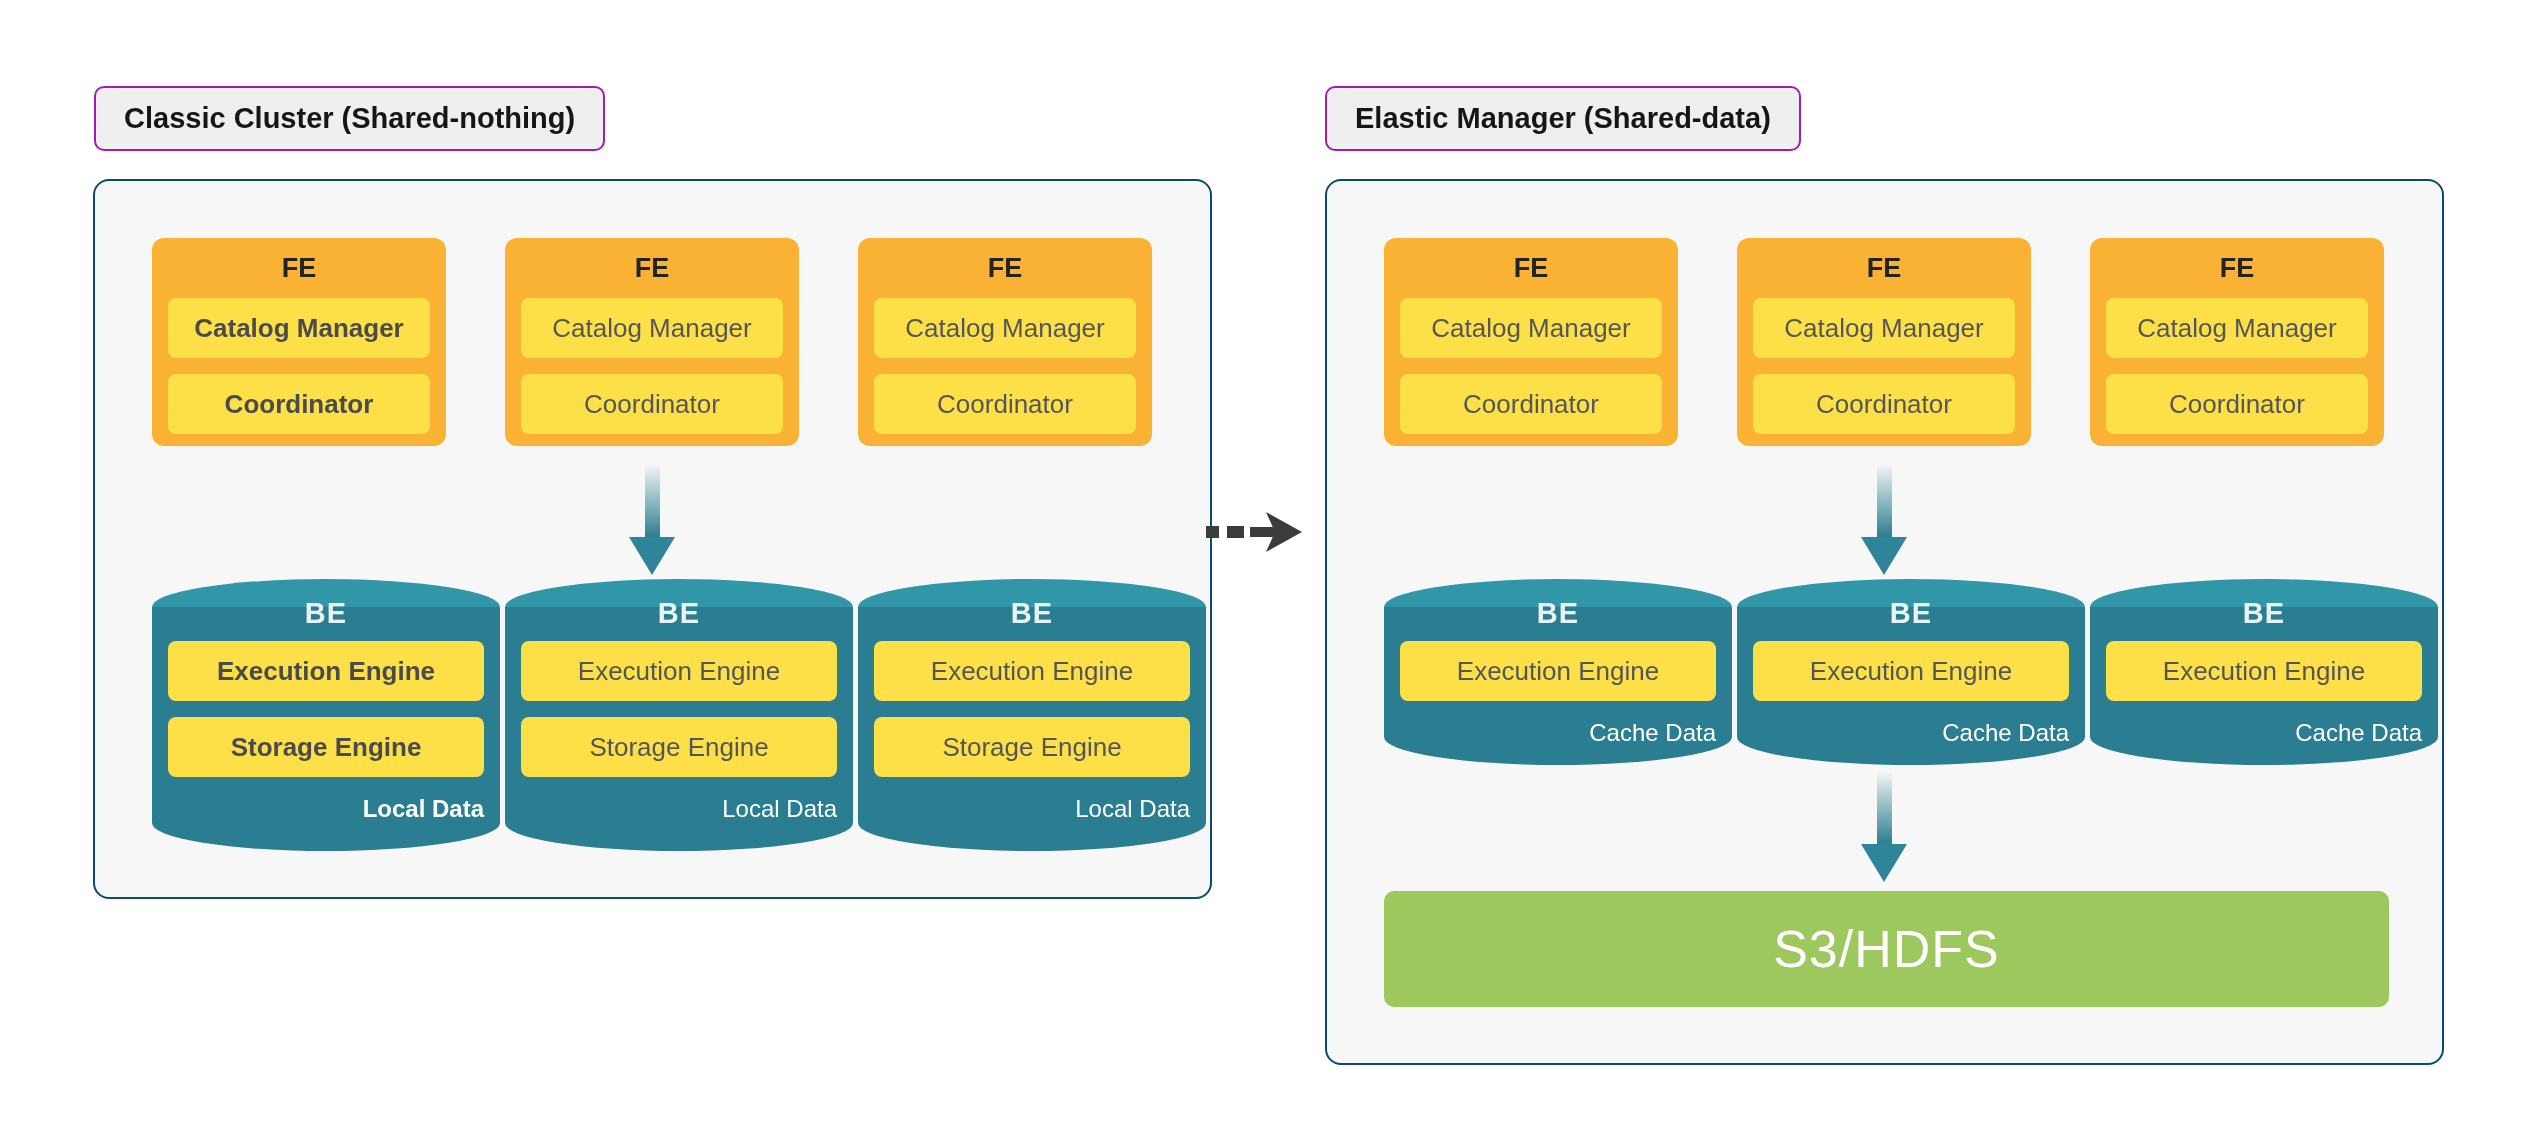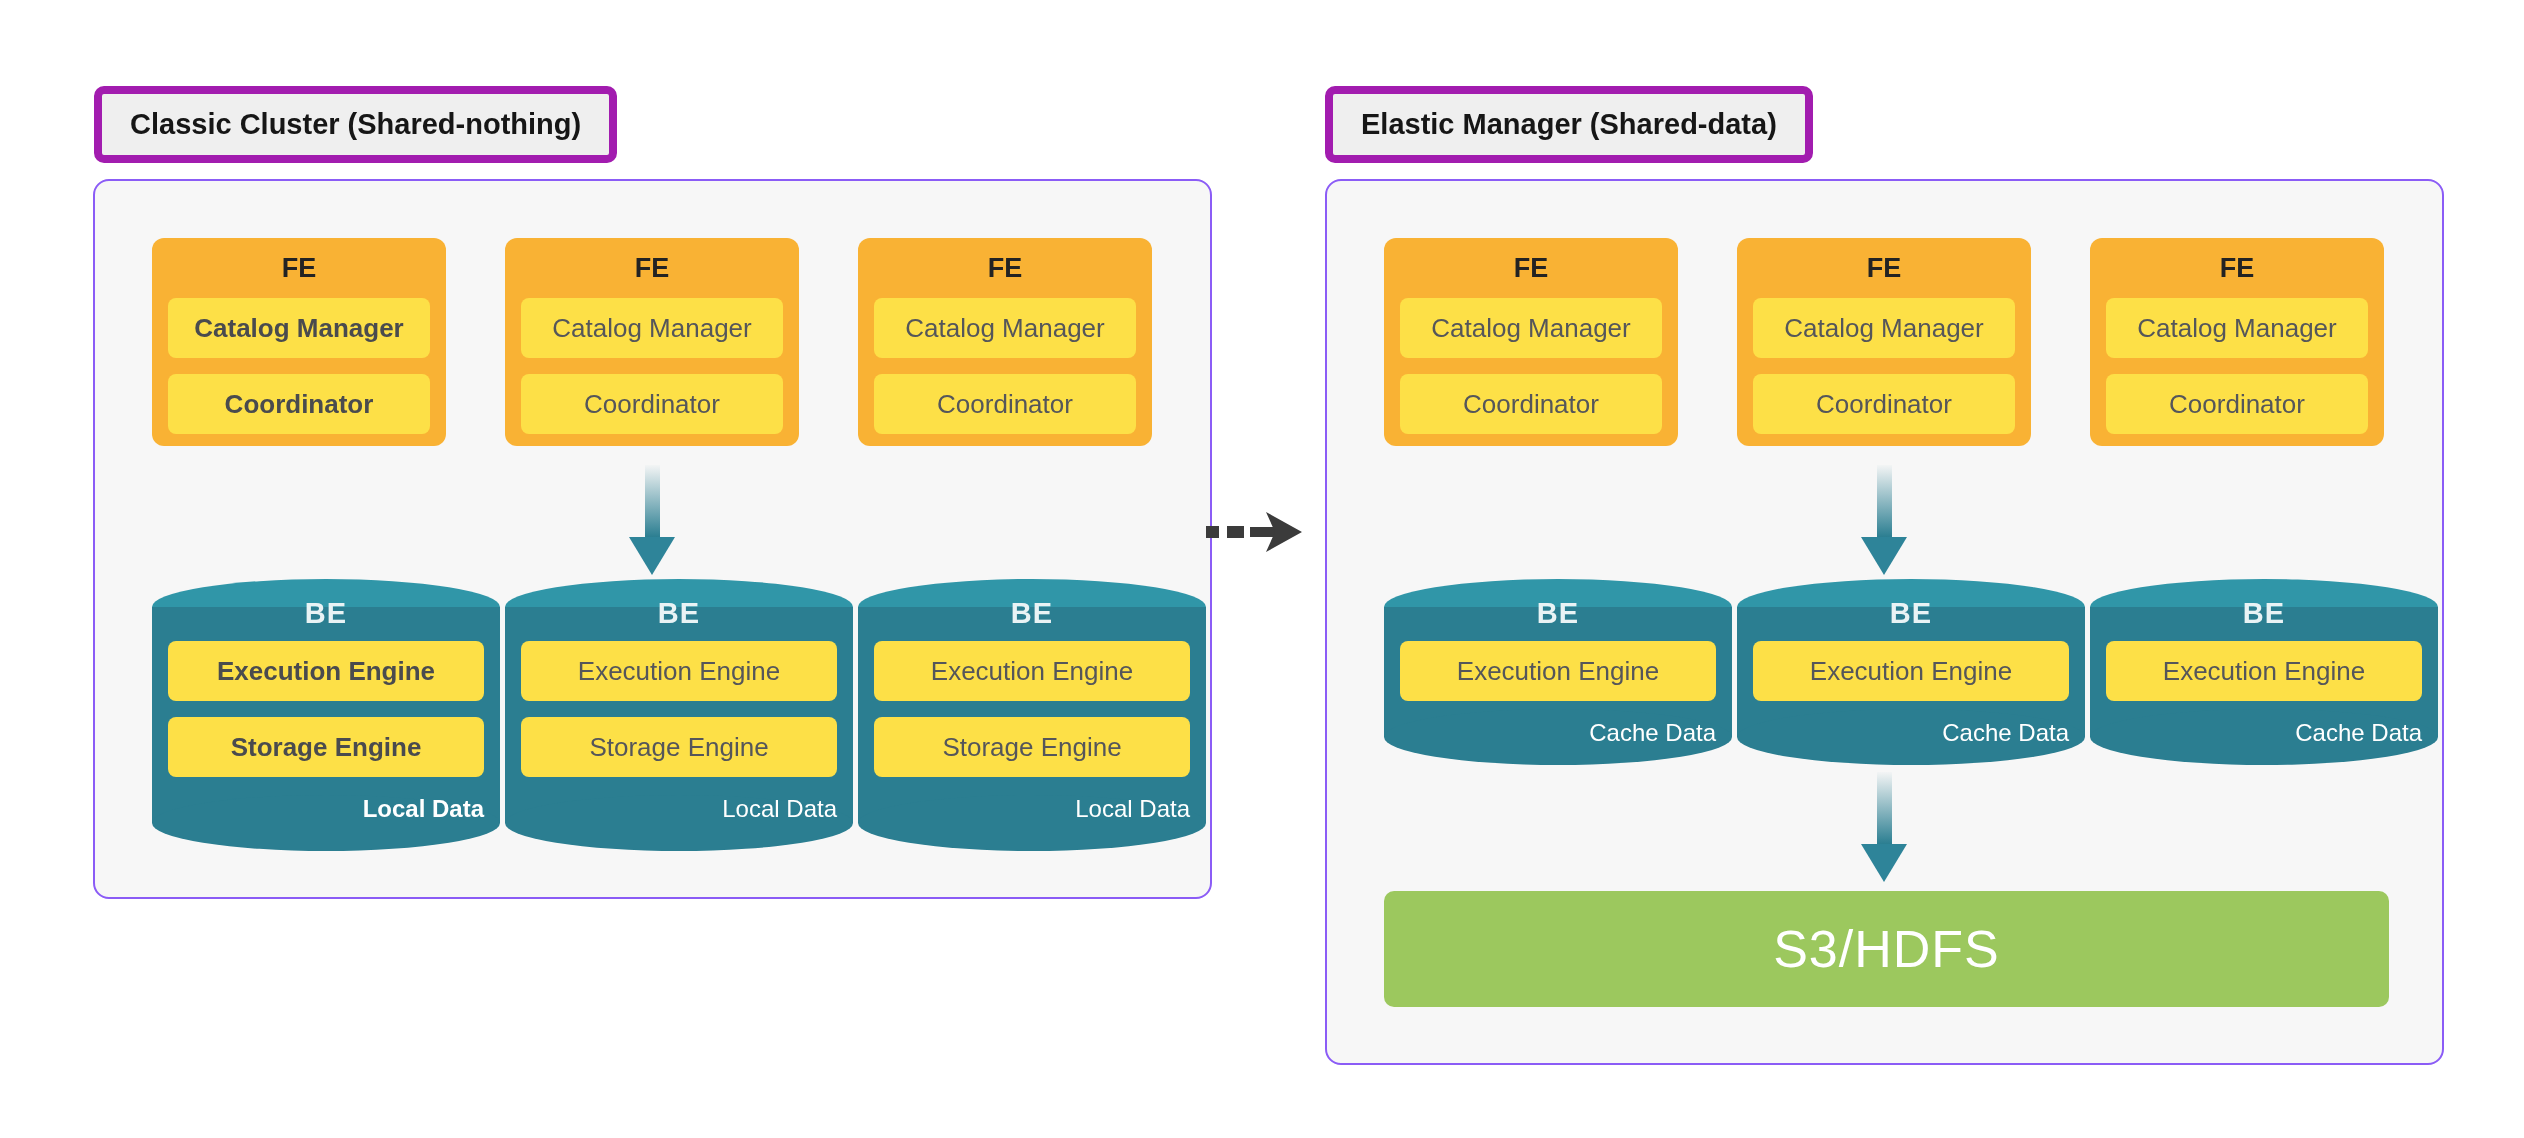--- a/index.html
+++ b/index.html
@@ -13,37 +13,37 @@
     background: #ffffff;
     overflow: hidden;
   }
 
   
   .cluster-title {
     position: absolute;
     top: 86px;
     padding: 14px 28px;
     background: #efefef;
-    border: 8px solid #a21caf;
+    border: 2px solid #a21caf;
     border-radius: 10px;
     font-size: 29px;
     font-weight: 700;
     color: #161616;
     white-space: nowrap;
   }
   .cluster-title.left  { left: 94px; }
   .cluster-title.right { left: 1325px; }
 
   
   .panel {
     position: absolute;
     top: 179px;
     width: 1119px;
     background: #f7f7f7;
-    border: 2px solid #8b5cf6;
+    border: 2px solid #0c4a6e;
     border-radius: 16px;
   }
   .panel.left  { left: 93px;  height: 720px; }
   .panel.right { left: 1325px; height: 886px; }
 
   
   .fe-node {
     position: absolute;
     top: 57px;
     width: 294px;

